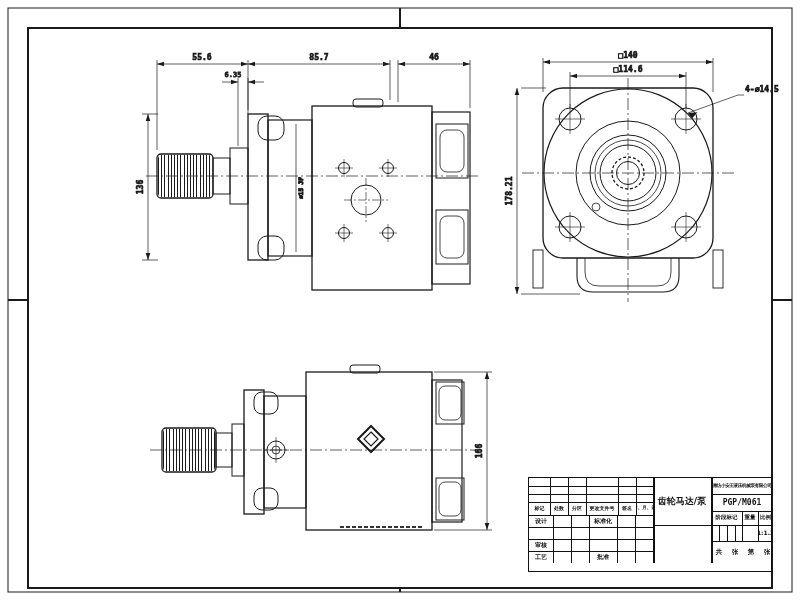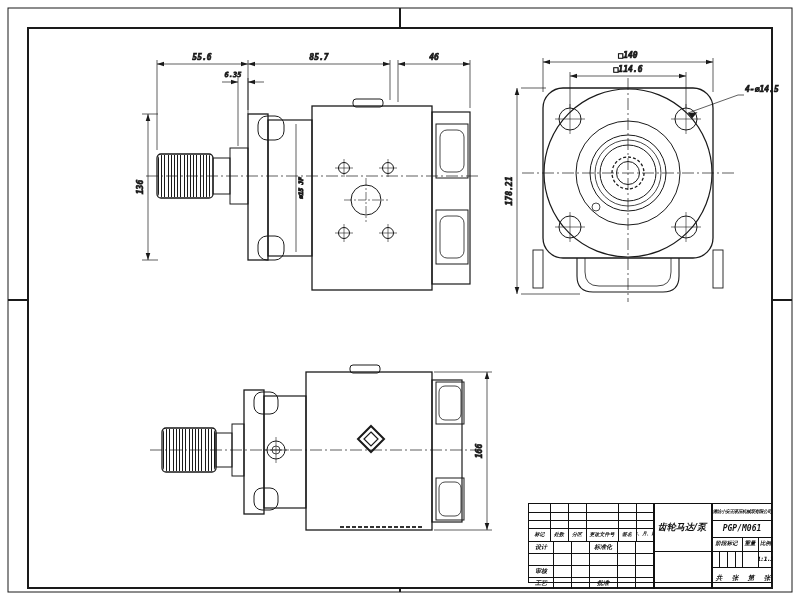--- a/index.html
+++ b/index.html
@@ -1,22 +1,22 @@
 <!DOCTYPE html>
 <html><head>
 <meta charset="utf-8">
 <style>
   html,body{margin:0;padding:0;background:#e8e8e8;}
   #sheet{position:relative;width:800px;height:600px;background:#ffffff;overflow:hidden;
-         font-family:"DejaVu Sans", sans-serif;color:#111;font-style:italic;}
+         font-family:"DejaVu Sans", sans-serif;color:#111;}
   svg text{font-family:"DejaVu Sans Mono", monospace;font-weight:bold;fill:#151515;}
   .hatch{position:absolute;background:repeating-linear-gradient(90deg,#1a1a1a 0 1px,transparent 1px 3.2px);
          border-radius:4px;}
   
-  #tb{position:absolute;left:528px;top:503px;width:244px;height:80px;
+  #tb{position:absolute;left:528px;top:477px;width:244px;height:95px;
       border:1.5px solid #111;box-sizing:border-box;background:#fff;font-weight:bold;}
   #tb .vl{position:absolute;width:1px;background:#111;}
   #tb .vl2{position:absolute;width:1.5px;background:#111;}
   #tb .hl{position:absolute;height:1px;background:#111;}
   #tb .cell{position:absolute;display:flex;align-items:center;justify-content:center;
             text-align:center;line-height:1;white-space:nowrap;overflow:hidden;}
 </style>
 </head>
 <body>
 

